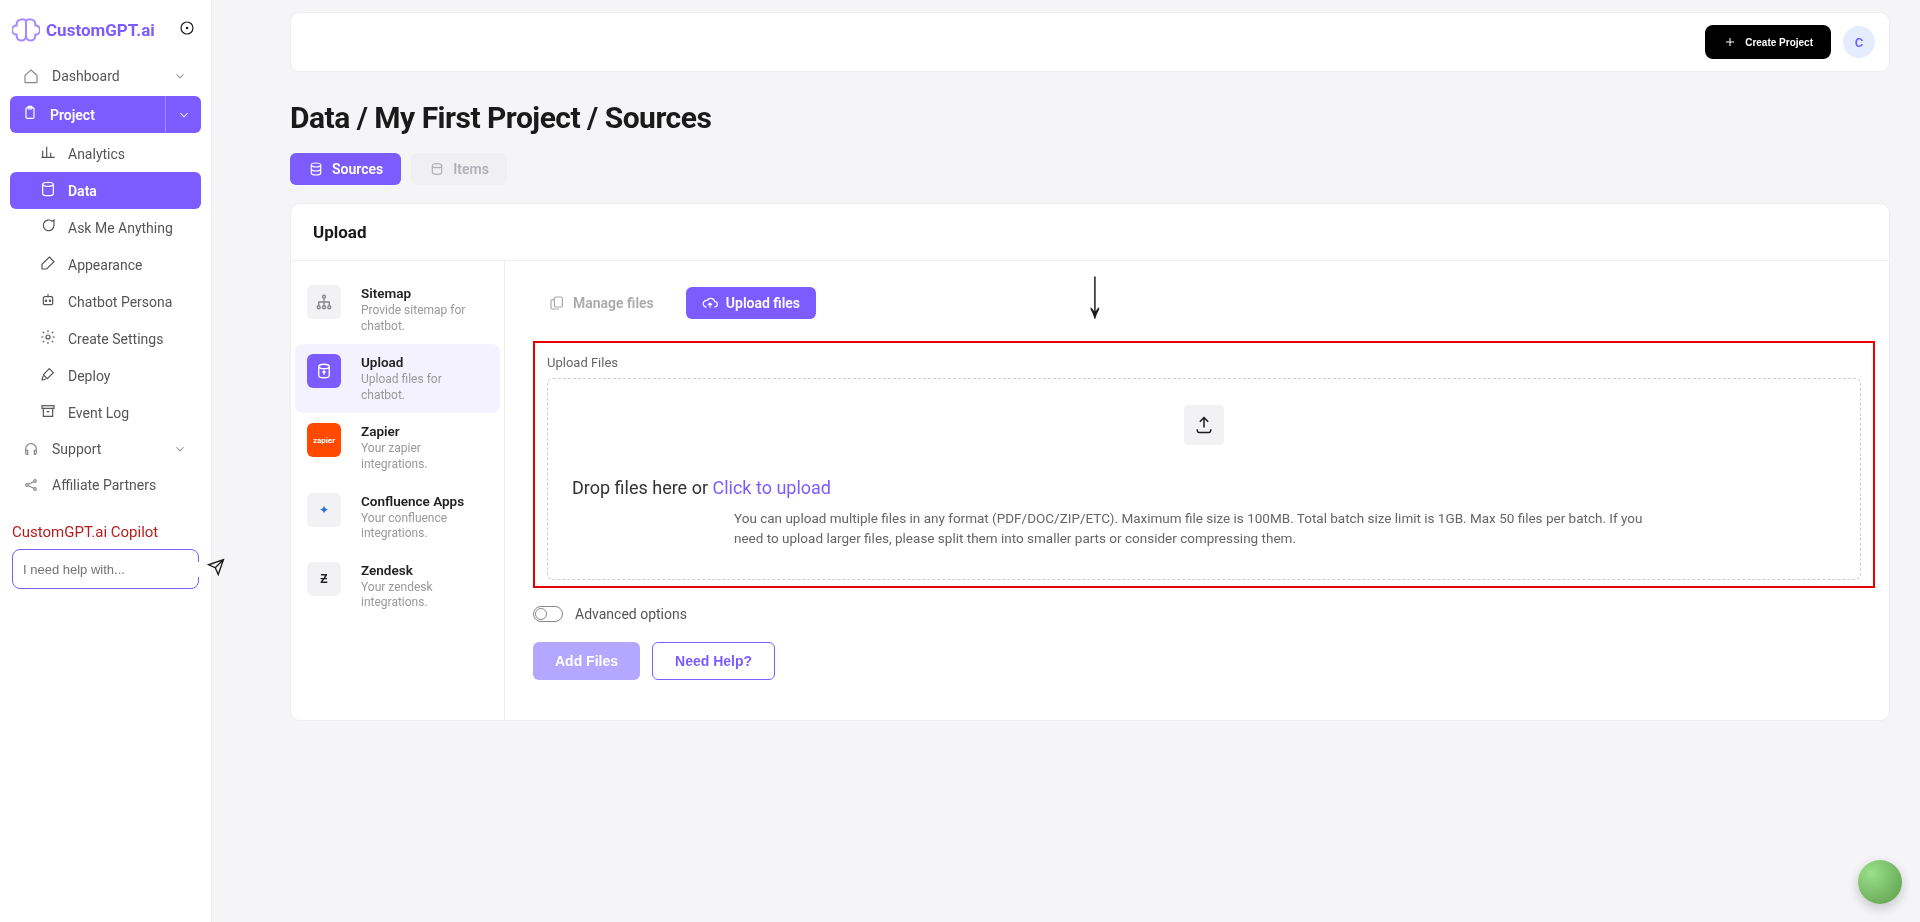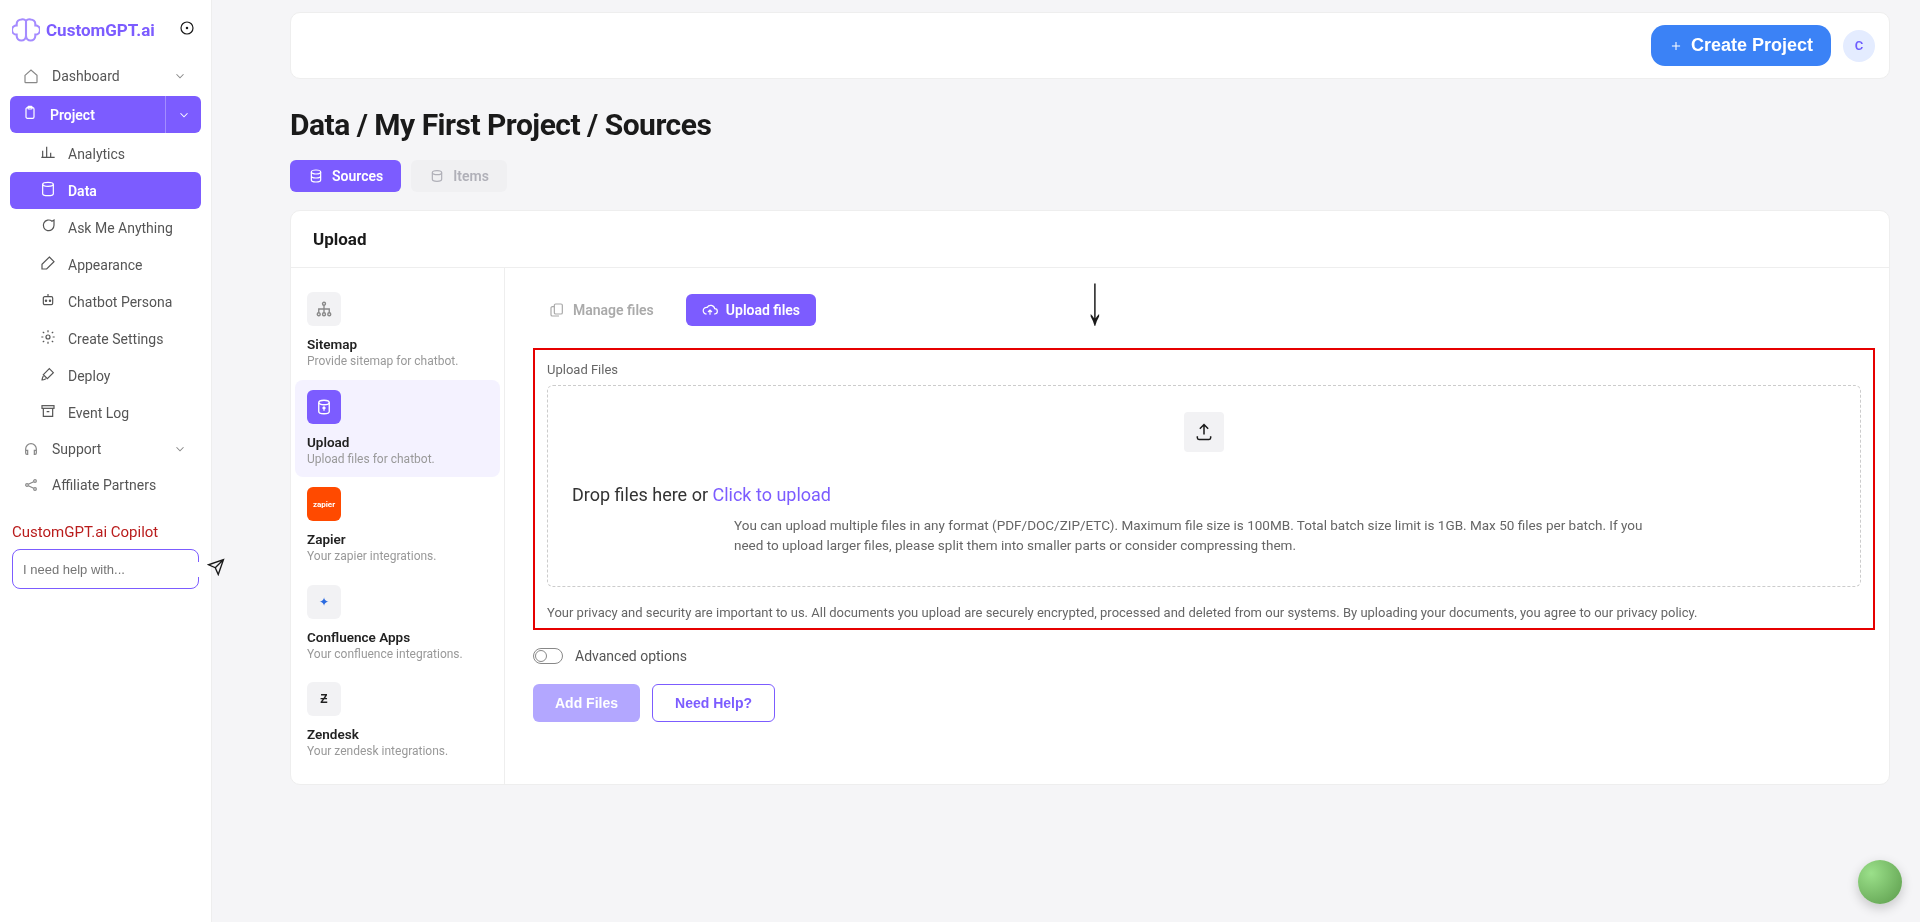--- a/index.html
+++ b/index.html
@@ -18,32 +18,32 @@
 .nav-project-chev { width: 36px; background: #7c5cff; border-left: 1px solid rgba(255,255,255,.3); border-radius: 0 6px 6px 0; display: flex; align-items: center; justify-content: center; color: #fff; }
 .nav-sub { display: flex; align-items: center; gap: 12px; padding: 9px 12px 9px 30px; border-radius: 6px; font-size: 14px; color: #555; cursor: pointer; }
 .nav-sub.active { background: #7c5cff; color: #fff; font-weight: 600; }
 .nav-sub.active .ico { color: #fff; }
 .copilot { margin-top: 20px; padding: 0 2px; }
 .copilot-title { font-size: 15px; color: #b91c1c; margin-bottom: 8px; }
 .copilot-input { display: flex; align-items: center; border: 1.5px solid #7c5cff; border-radius: 8px; padding: 8px 10px; gap: 8px; }
 .copilot-input input { border: none; outline: none; flex: 1; font-size: 13px; color: #888; }
 .main { flex: 1; padding: 12px 30px 0 78px; overflow: auto; }
 .topbar { background: #fff; border: 1px solid #eee; border-radius: 10px; padding: 12px 14px; display: flex; justify-content: flex-end; align-items: center; gap: 12px; }
-.create-btn { background: #3b82f6; color: #fff; border: none; border-radius: 14px; padding: 10px 18px; font-size: 18px; font-weight: 600; display: flex; align-items: center; gap: 8px; cursor: pointer; }
+.create-btn { background: #000000; color: #fff; border: none; border-radius: 8px; padding: 10px 18px; font-size: 10px; font-weight: 600; display: flex; align-items: center; gap: 8px; cursor: pointer; }
 .avatar { width: 32px; height: 32px; border-radius: 50%; background: #e4ecff; color: #6d5cff; display: flex; align-items: center; justify-content: center; font-size: 13px; font-weight: 600; }
 .breadcrumb { font-size: 30px; font-weight: 700; margin: 28px 0 18px; letter-spacing: -.5px; }
 .tabs { display: flex; gap: 10px; margin-bottom: 18px; }
 .tab { display: flex; align-items: center; gap: 8px; padding: 8px 18px; border-radius: 6px; font-size: 14px; font-weight: 600; cursor: pointer; }
 .tab.active { background: #7c5cff; color: #fff; }
 .tab.disabled { background: #f0f0f2; color: #b0b0b8; }
 .panel { background: #fff; border: 1px solid #eee; border-radius: 10px; }
 .panel-head { padding: 18px 22px; border-bottom: 1px solid #eee; font-size: 17px; font-weight: 700; }
 .panel-body { display: flex; position: relative; }
 .source-list { width: 214px; border-right: 1px solid #eee; padding: 14px 4px; }
-.source-item { display: flex; gap: 10px; padding: 10px 12px; border-radius: 8px; cursor: pointer; flex-direction: column; }
+.source-item { display: flex; gap: 20px; padding: 10px 12px; border-radius: 8px; cursor: pointer; }
 .source-item.active { background: #f4f2ff; }
 .source-icon { width: 34px; height: 34px; border-radius: 6px; background: #f2f2f4; display: flex; align-items: center; justify-content: center; font-size: 12px; color: #888; flex-shrink: 0; }
 .source-item.active .source-icon { background: #7c5cff; color: #fff; }
 .source-icon.zapier { background: #ff4a00; color: #fff; font-size: 8px; font-weight: 700; }
 .source-text { display: flex; flex-direction: column; }
 .source-title { font-size: 13.5px; font-weight: 600; color: #222; }
 .source-desc { font-size: 12px; color: #999; line-height: 1.3; margin-top: 2px; }
 .content { flex: 1; padding: 26px 14px 40px 28px; position: relative; }
 .arrow-anno { position: absolute; top: -4px; left: 572px; font-size: 72px; line-height: 1; transform: scaleX(.5); }
 .file-tabs { display: flex; gap: 16px; margin-bottom: 22px; }
@@ -314,21 +314,20 @@
             <div class="uf-label">Upload Files</div>
             <div class="dropzone">
               <div class="dz-icon">
                   <svg width="20" height="20" viewBox="0 0 24 24">
                     <path d="M4 17v2a2 2 0 0 0 2 2h12a2 2 0 0 0 2-2v-2M12 3v12m-5-7 5-5 5 5"></path>
                   </svg>
                 </div>
               <div class="dz-head"><span>Drop files here or </span><span class="link">Click to upload</span></div>
               <div class="dz-sub">You can upload multiple files in any format (PDF/DOC/ZIP/ETC). Maximum file size is 100MB. Total batch size limit is 1GB. Max 50 files per batch. If you need to upload larger files, please split them into smaller parts or consider compressing them.</div>
             </div>
-            <div class="privacy">Your privacy and security are important to us. All documents you upload are securely encrypted, processed and deleted from our systems. By uploading your documents, you agree to our privacy policy.</div>
           </div>
 
           <div class="adv">
             <div class="toggle"></div>
             <span>Advanced options</span>
           </div>
 
           <div class="actions">
             <button class="btn-primary">Add Files</button>
             <button class="btn-outline">Need Help?</button>

